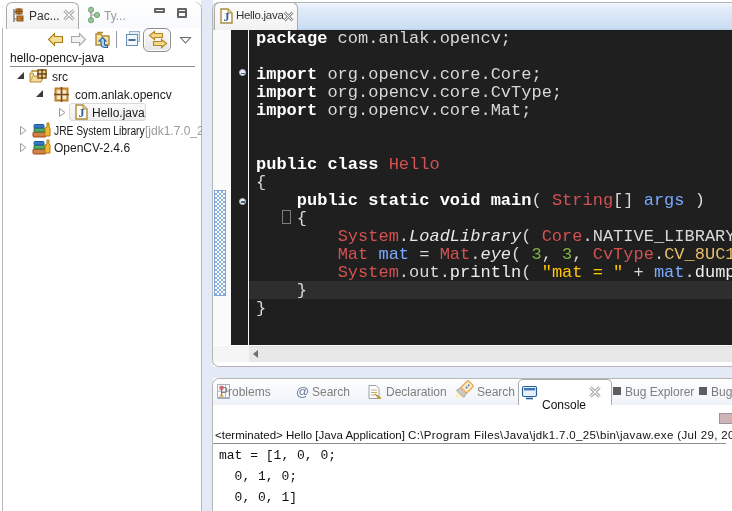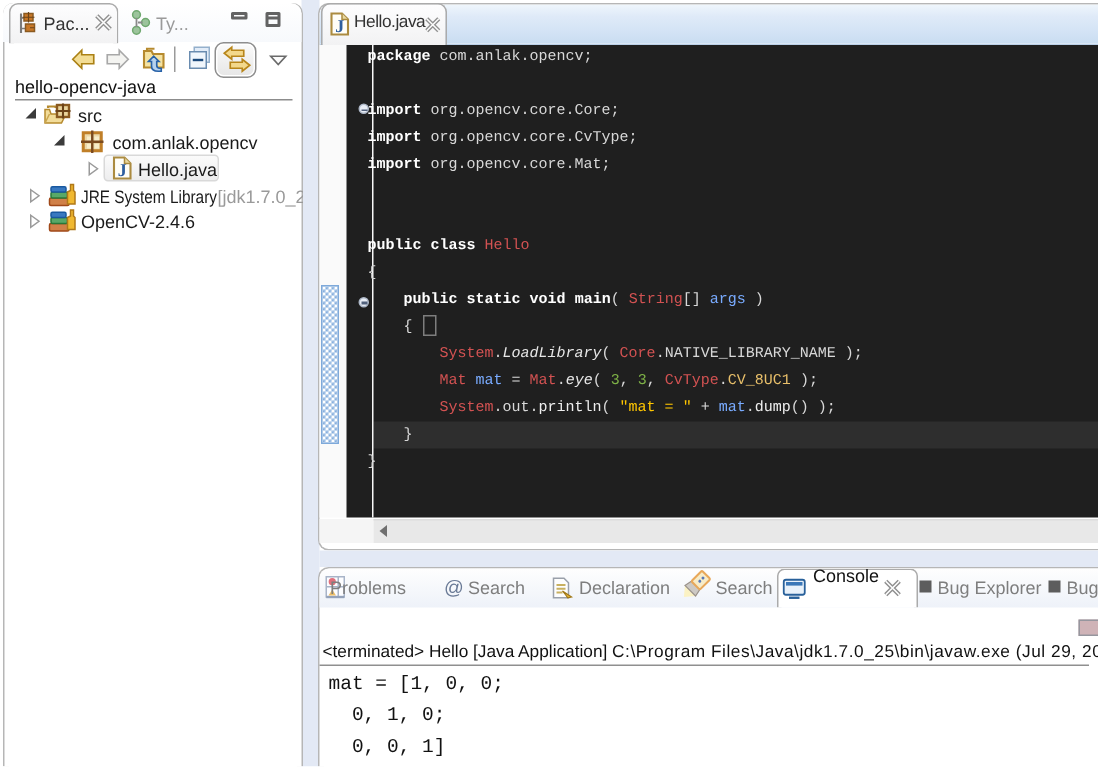--- a/index.html
+++ b/index.html
@@ -38,22 +38,22 @@
   background-image:linear-gradient(45deg,#85aedd 25%,transparent 25%,transparent 75%,#85aedd 75%),
     linear-gradient(45deg,#85aedd 25%,transparent 25%,transparent 75%,#85aedd 75%);
   background-size:4px 4px; background-position:0 0,2px 2px; }
 #dark { left:231px; top:30px; width:501px; height:315px; background:#1f1f1f; }
 #curline { left:249px; top:281px; width:483px; height:18px; background:#2e2e2e; }
 #foldsep { left:248px; top:30px; width:1px; height:315px; background:#f8f8f8; }
 .fold { position:absolute; width:7px; height:7px; border-radius:50%;
   background:#e8edf5; border:1px solid #aeb8c8; }
 .fold::after { content:""; position:absolute; left:0.5px; right:0.5px; top:2.8px; height:1.4px; background:#51617c; }
 
-.cl { position:absolute; left:245px; height:18px; line-height:18px; white-space:pre;
-  font-family:"Liberation Mono", monospace; font-size:10px; color:#d8d8d8; }
+.cl { position:absolute; left:256px; height:18px; line-height:18px; white-space:pre;
+  font-family:"Liberation Mono", monospace; font-size:17px; color:#d8d8d8; }
 .k { color:#fff; font-weight:bold; }
 .c { color:#d25252; }
 .v { color:#79abff; }
 .n { color:#7fb347; }
 .s { color:#ffc600; }
 .sf { color:#e8bf6a; }
 .m { color:#eeeeee; }
 .im { color:#e8e8e8; font-style:italic; }
 
 #escroll { left:249px; top:346px; width:483px; height:16px; background:#e8e8e8; border-top:1px solid #dcdcdc; }
@@ -273,21 +273,21 @@
         <circle cx="18" cy="8" r="1" fill="#5878b8"></circle>
   </g>
 </svg>
 <div class="btxt" style="left:477px;top:385px;">Search</div>
 
 <svg style="left:522px;top:386px;" width="15" height="13">
   <rect x="0.5" y="0.5" width="14" height="10" rx="1.5" fill="#e8f1fa" stroke="#28609a" stroke-width="1.2"></rect>
   <rect x="2" y="2" width="11" height="2.4" fill="#3a77b8"></rect>
   <path d="M4,12.5 L11,12.5" stroke="#28609a" stroke-width="1.6"></path>
 </svg>
-<div class="btxt" style="left:542px;top:377px;color:#111;">Console</div>
+<div class="btxt" style="left:542px;top:398px;color:#111;">Console</div>
 <svg style="left:589px;top:386px;" width="12" height="12">
   <path d="M1.5,1.5 L10.5,10.5 M10.5,1.5 L1.5,10.5" stroke="#8f8f8f" stroke-width="3"></path>
   <path d="M1.5,1.5 L10.5,10.5 M10.5,1.5 L1.5,10.5" stroke="#fdfdfd" stroke-width="1.1"></path>
 </svg>
 
 <div class="abs" style="left:613px;top:387px;width:8px;height:8px;background:#5d5d5d;"></div>
 <div class="btxt" style="left:625px;top:385px;">Bug Explorer</div>
 <div class="abs" style="left:699px;top:387px;width:8px;height:8px;background:#5d5d5d;"></div>
 <div class="btxt" style="left:711px;top:385px;">Bug</div>
 </div>

